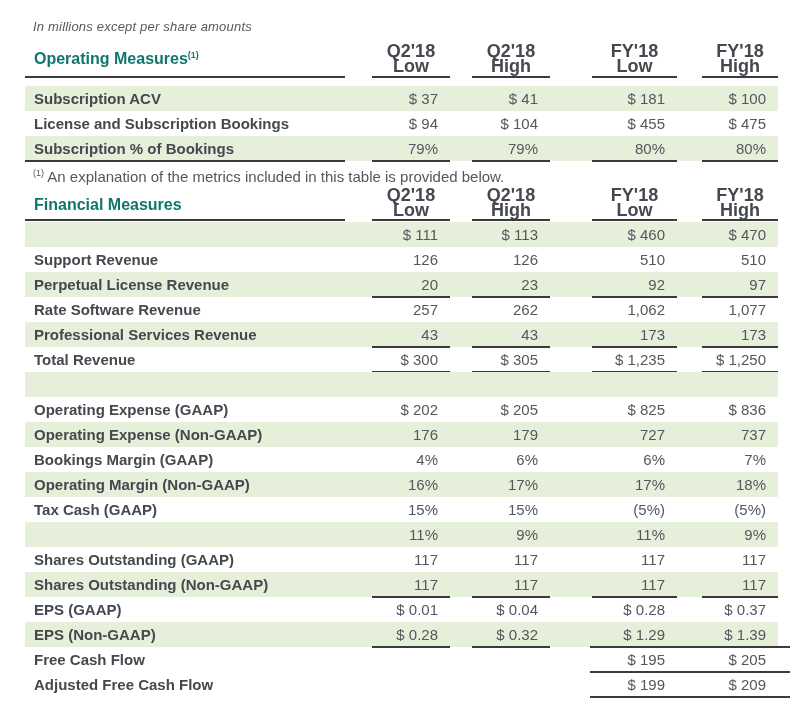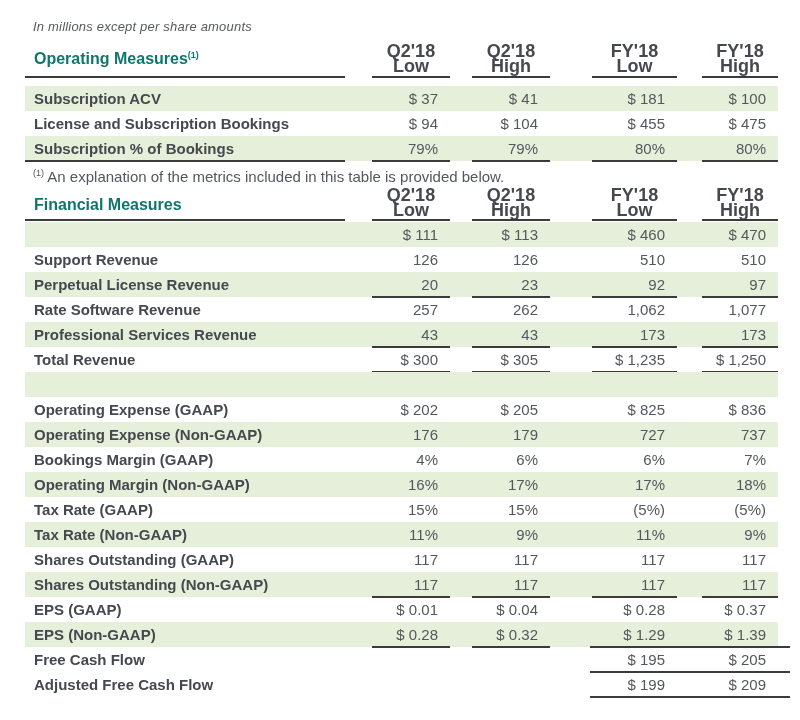--- a/index.html
+++ b/index.html
@@ -217,29 +217,28 @@
 
       <div class="row grid shade">
         <div class="lab">Operating Margin (Non-GAAP)</div>
         <div class="v c2">16%</div>
         <div class="v c3">17%</div>
         <div class="v c4">17%</div>
         <div class="v c5">18%</div>
       </div>
 
       <div class="row grid">
-        <div class="lab">Tax Rate (GAAP)</div>
+        <div class="lab">Tax Cash (GAAP)</div>
         <div class="v c2">15%</div>
         <div class="v c3">15%</div>
         <div class="v c4">(5%)</div>
         <div class="v c5">(5%)</div>
       </div>
 
       <div class="row grid shade">
-        <div class="lab">Tax Rate (Non-GAAP)</div>
         <div class="v c2">11%</div>
         <div class="v c3">9%</div>
         <div class="v c4">11%</div>
         <div class="v c5">9%</div>
       </div>
 
       <div class="row grid">
         <div class="lab">Shares Outstanding (GAAP)</div>
         <div class="v c2">117</div>
         <div class="v c3">117</div>

